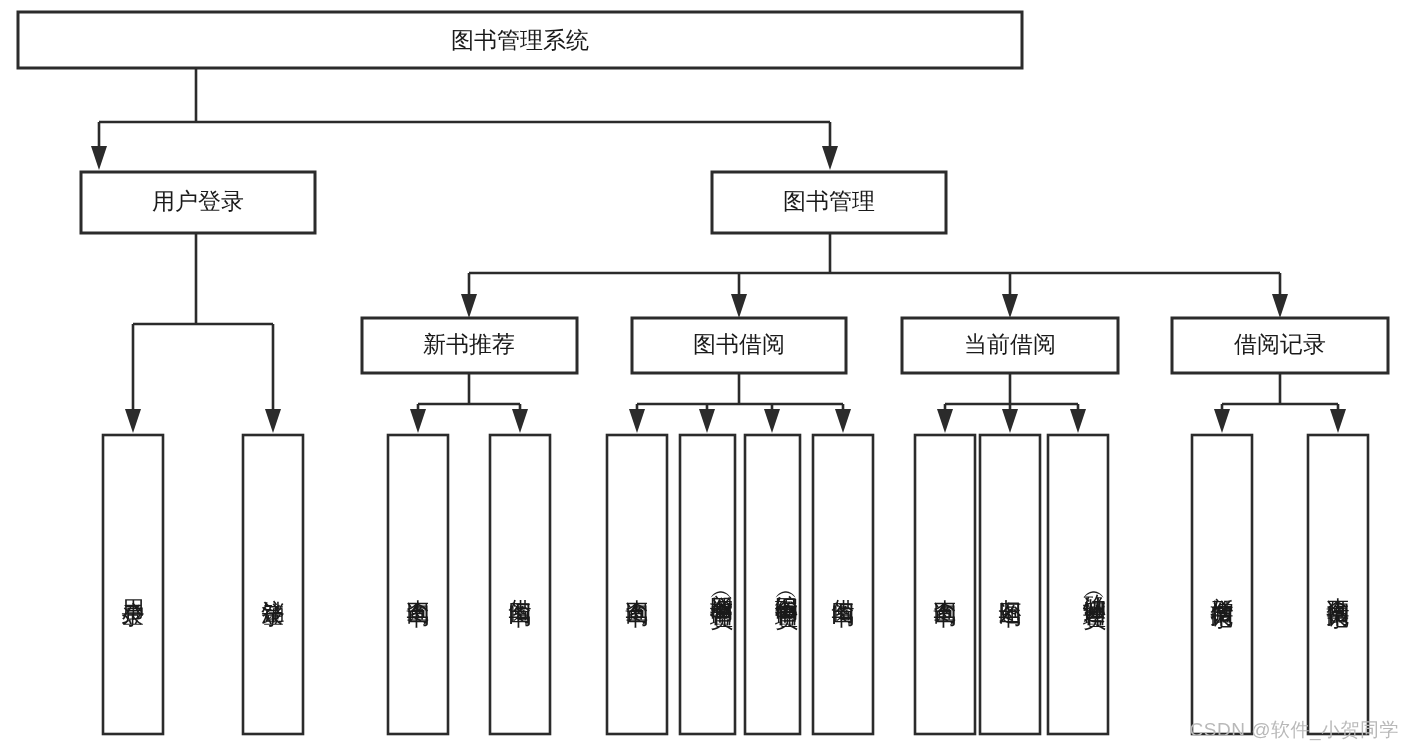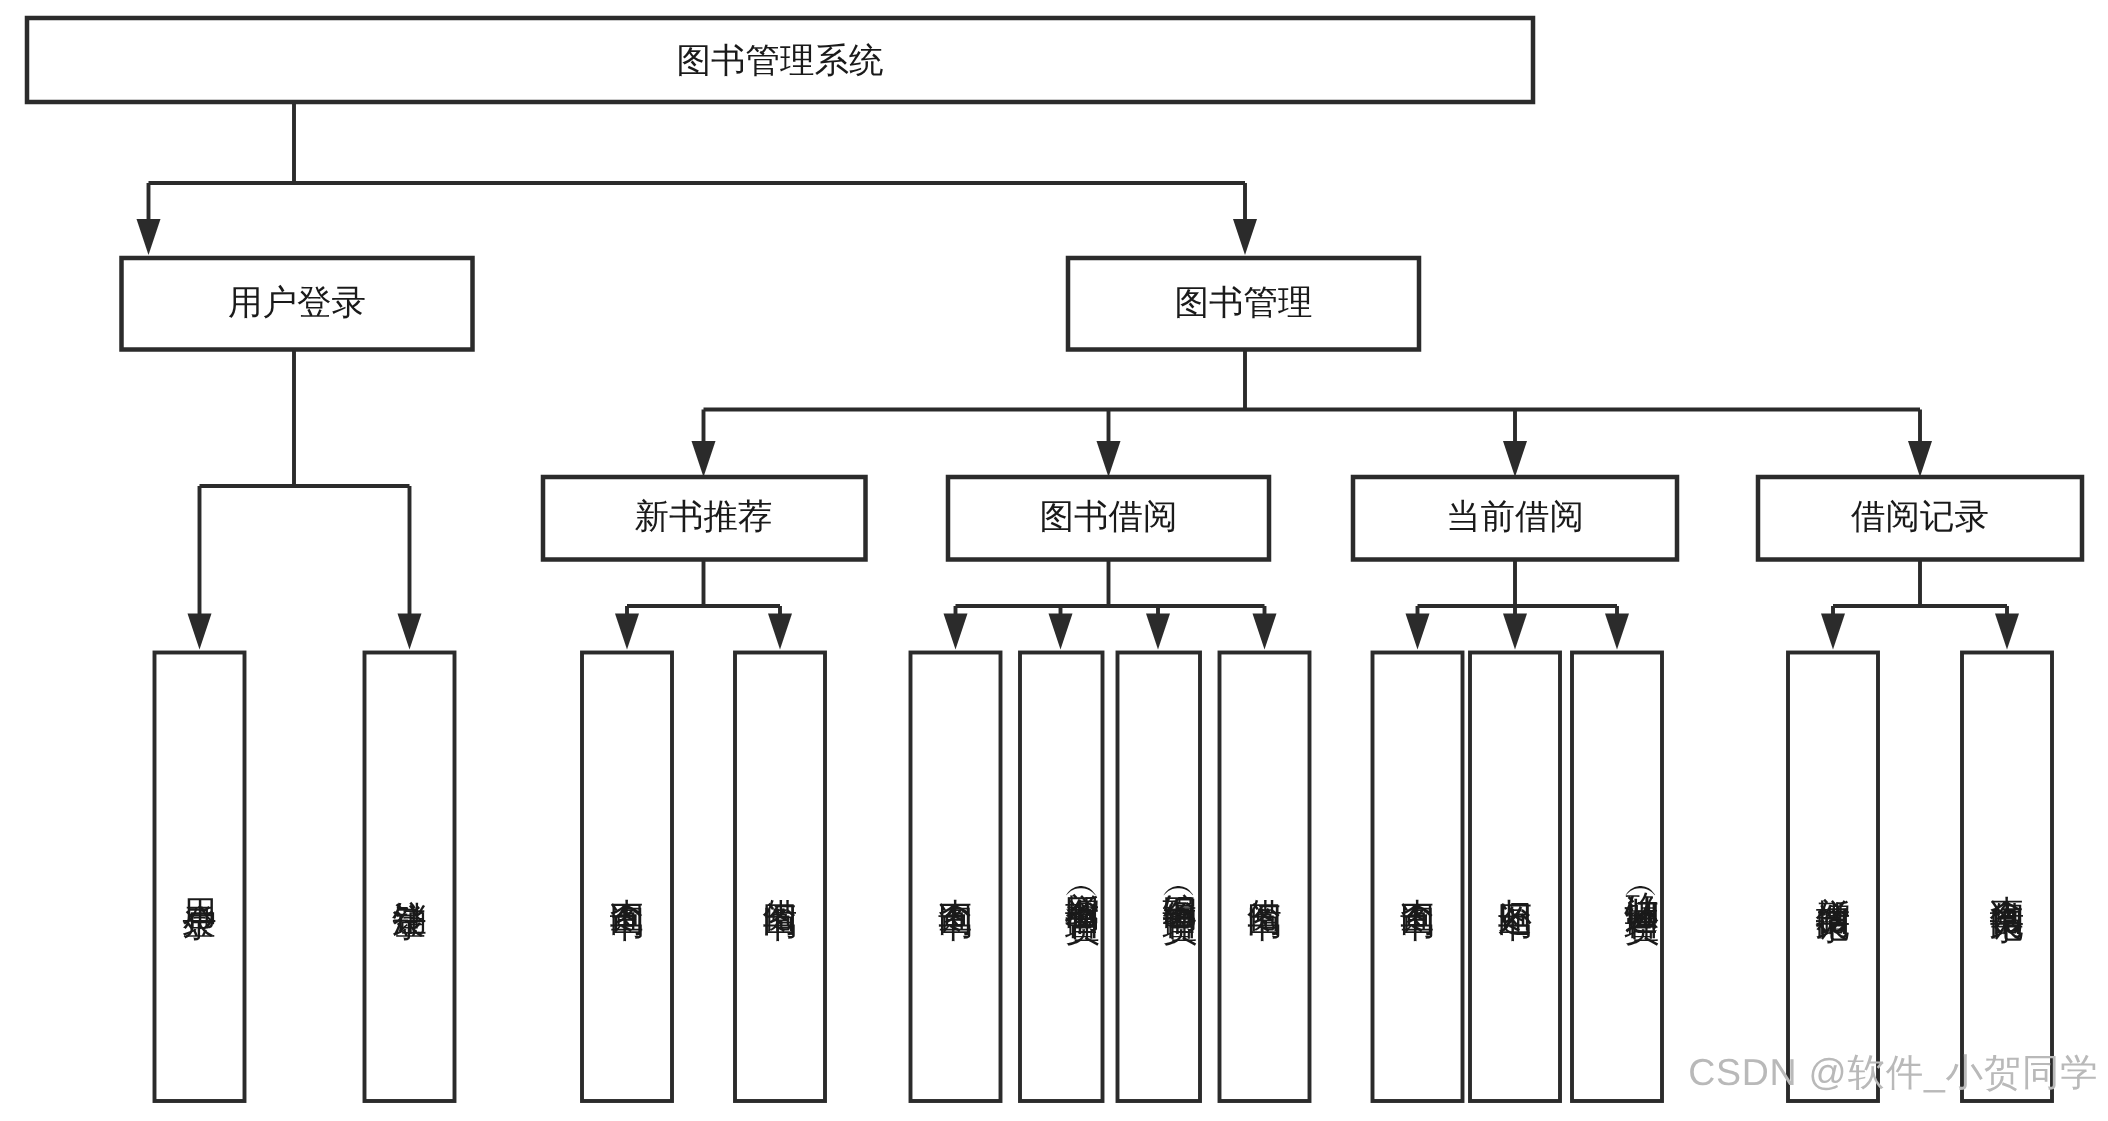--- a/index.html
+++ b/index.html
@@ -61,23 +61,23 @@
     font-size: 23px;
     line-height: 1.18;
     letter-spacing: 2px;
     color: #1a1a1a;
     pointer-events: none;
     white-space: nowrap;
   }
   .watermark {
     position: absolute;
     right: 6px;
-    bottom: 16px;
-    font-family: "Liberation Sans", "DejaVu Sans", sans-serif;
-    font-size: 25px;
+    bottom: 4px;
+    font-family: "Liberation Sans", "DejaVu Sans", sans-serif;
+    font-size: 19px;
     color: #b9b9b9;
     letter-spacing: 0.5px;
     white-space: nowrap;
   }
 </style>
 </head>
 <body>
 
 <div id="diagram-root">
 

